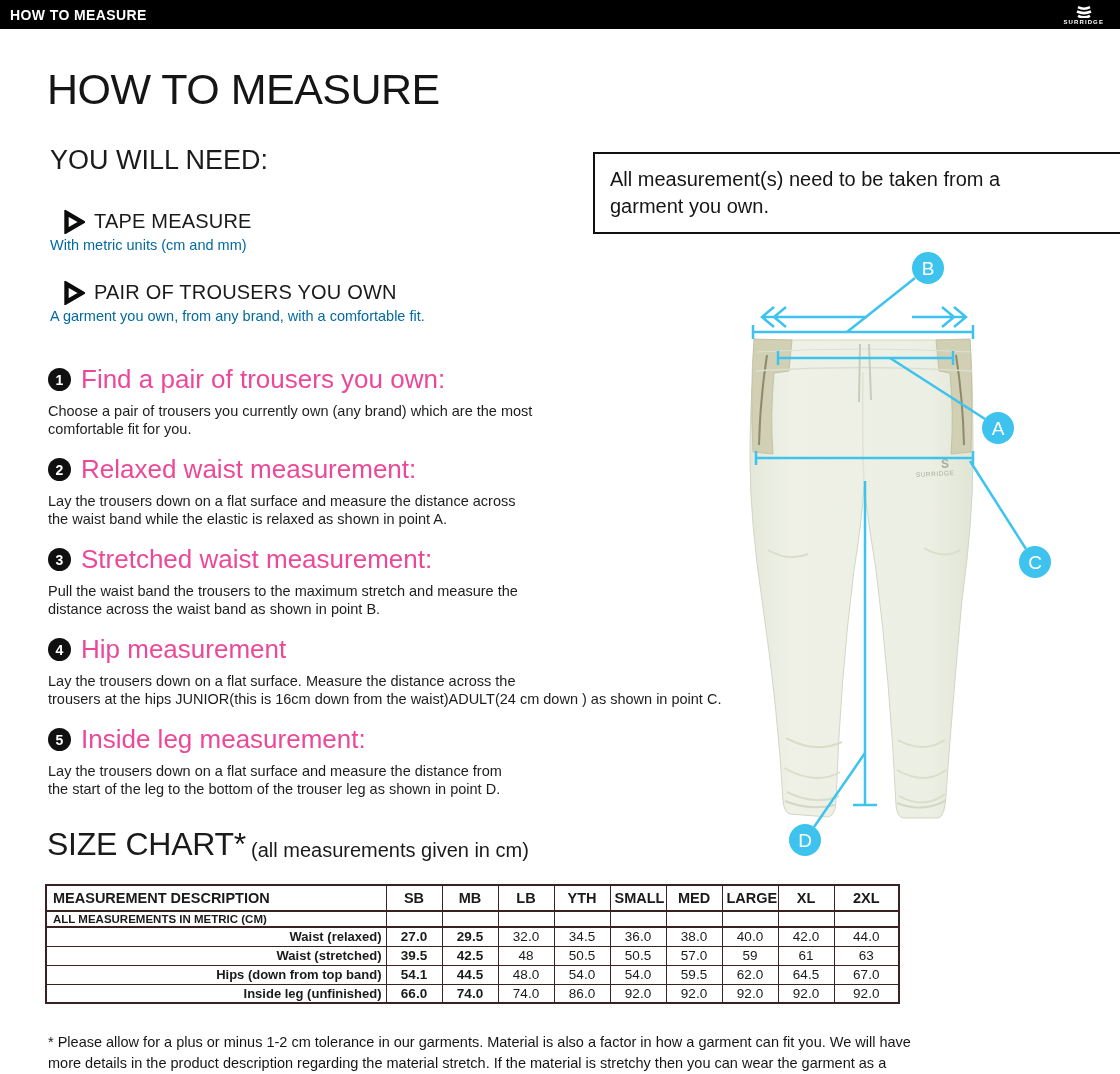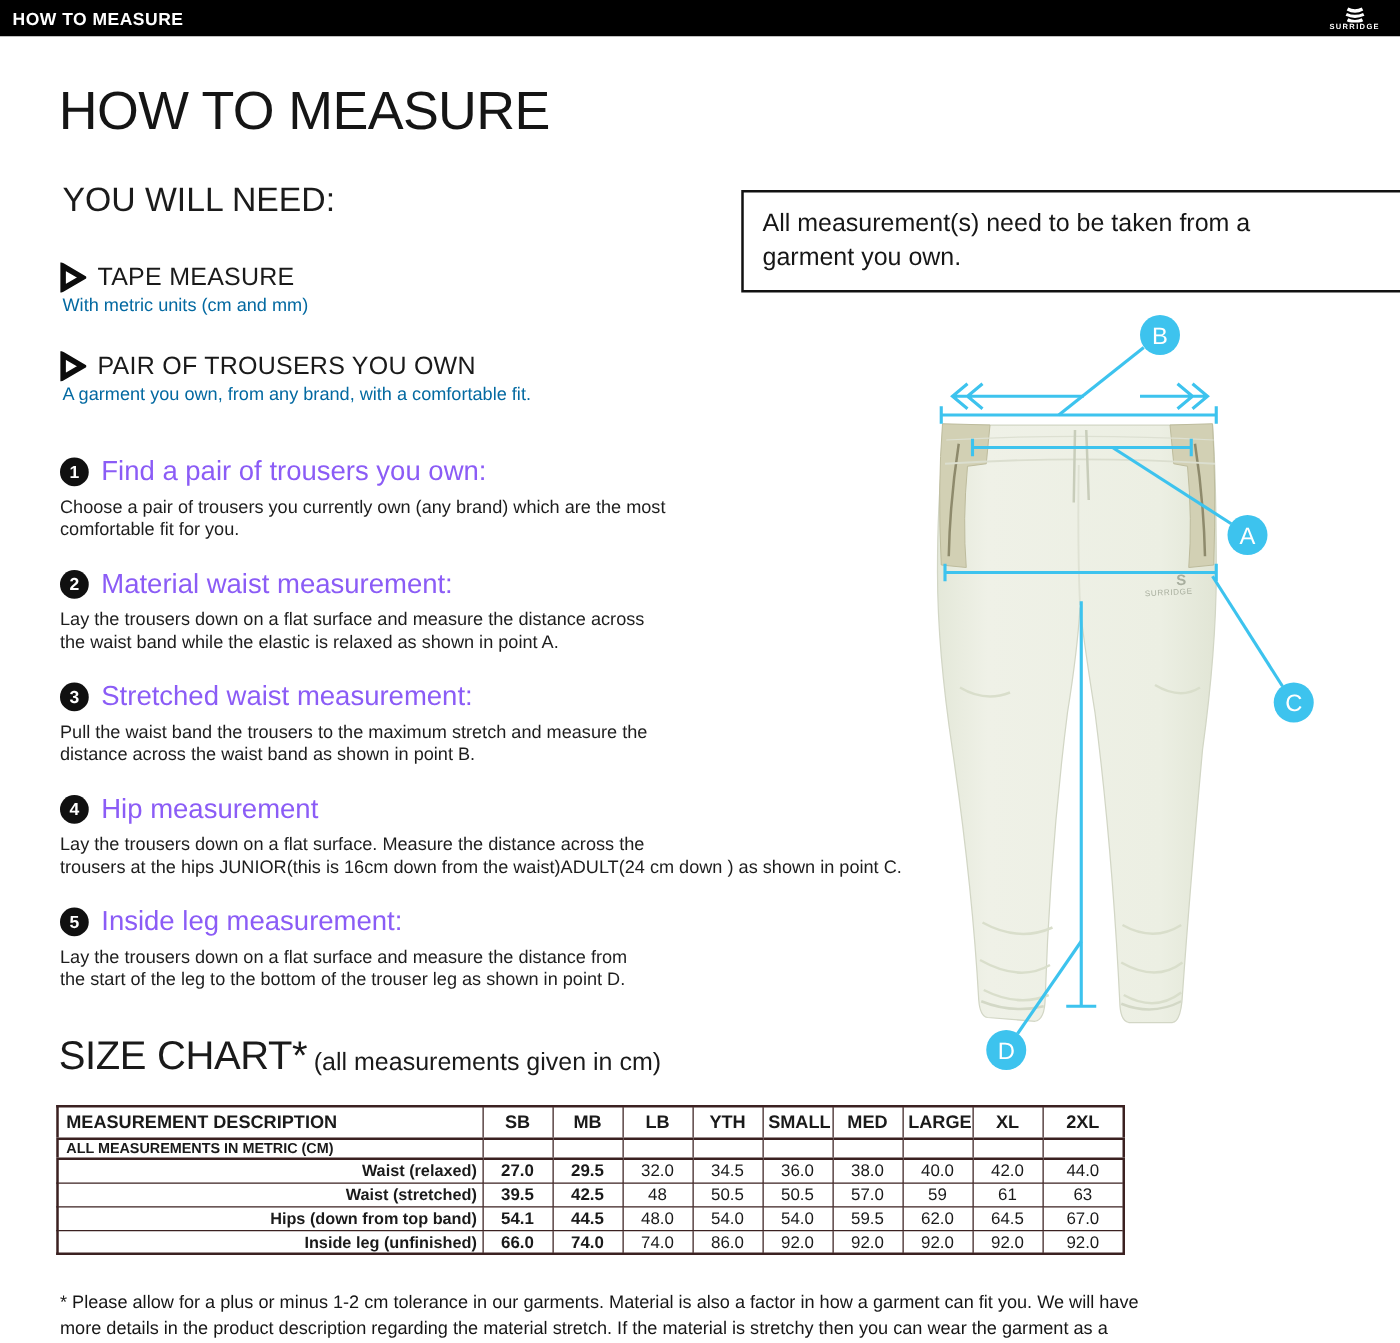--- a/index.html
+++ b/index.html
@@ -15,37 +15,37 @@
   .topbar-title { color:#fff; font-size:14px; font-weight:700; letter-spacing:.4px; }
   .brand { display:flex; flex-direction:column; align-items:center; line-height:1; margin-right:6px; }
   .brand-text { color:#fff; font-size:6px; font-weight:700; letter-spacing:1.1px; margin-top:1px; }
 
   .page-title { position:absolute; left:47px; top:68px; margin:0; font-size:43px; font-weight:500; letter-spacing:-.5px; color:#151515; line-height:1; }
   .ywn-heading { position:absolute; left:50px; top:147px; margin:0; font-size:27px; font-weight:400; color:#1b1b1b; line-height:1; }
 
   .need-item { position:absolute; left:48px; }
   .need-item.first { top:210px; }
   .need-item.second { top:281px; }
-  .need-head { display:flex; align-items:center; gap:9px; }
+  .need-head { display:flex; gap:9px;margin-left:16px; }
   .need-title { font-size:20px; font-weight:400; letter-spacing:.2px; }
   .need-sub { font-size:14.5px; margin-top:3px; margin-left:2px; color:#0369a1; }
 
   .notice-box {
     position:absolute; left:593px; top:152px; width:551px; min-height:81px;
     border:2px solid #111; padding:12px 15px; font-size:20px; line-height:1.35;
     white-space:pre-line; color:#161616;
   }
 
   .step { position:absolute; left:48px; }
   .step-head { display:flex; align-items:center; gap:10px; }
   .step-num {
     width:23px; height:23px; border-radius:50%; background:#101010; color:#fff;
     font-size:14px; font-weight:700; display:flex; align-items:center; justify-content:center; flex:0 0 23px;
   }
-  .step-title { font-size:22px; font-weight:400; color:#8b5cf6; }
+  .step-title { font-size:26px; font-weight:400; color:#ec4899; }
   .step-body { margin-top:7px; font-size:14.5px; line-height:1.25; white-space:pre-line; color:#1d1d1d; }
 
   .size-heading { position:absolute; left:47px; top:826px; margin:0; font-size:32px; font-weight:400; letter-spacing:-.3px; }
   .size-sub { position:absolute; left:251px; top:839px; font-size:20px; }
 
   .size-table { position:absolute; left:45px; top:884px; width:853px; border-collapse:collapse; table-layout:fixed; }
   .size-table th, .size-table td { border:1.6px solid #3B2121; padding:0 4px; overflow:hidden; white-space:nowrap; }
   .size-table { border:2.5px solid #3B2121; }
   .size-table thead th { font-size:14.5px; font-weight:700; height:26px; text-align:center; border-bottom-width:2.4px; }
   .size-table th.desc, .size-table td.desc { text-align:left; padding-left:6px; }
@@ -104,21 +104,21 @@
     <span class="step-num">1</span>
     <span class="step-title">Find a pair of trousers you own:</span>
   </div>
   <div class="step-body">Choose a pair of trousers you currently own (any brand) which are the most
 comfortable fit for you.</div>
 </div>
 
 <div class="step" style="top:454px">
   <div class="step-head">
     <span class="step-num">2</span>
-    <span class="step-title">Material waist measurement:</span>
+    <span class="step-title">Relaxed waist measurement:</span>
   </div>
   <div class="step-body">Lay the trousers down on a flat surface and measure the distance across
 the waist band while the elastic is relaxed as shown in point A.</div>
 </div>
 
 <div class="step" style="top:544px">
   <div class="step-head">
     <span class="step-num">3</span>
     <span class="step-title">Stretched waist measurement:</span>
   </div>

